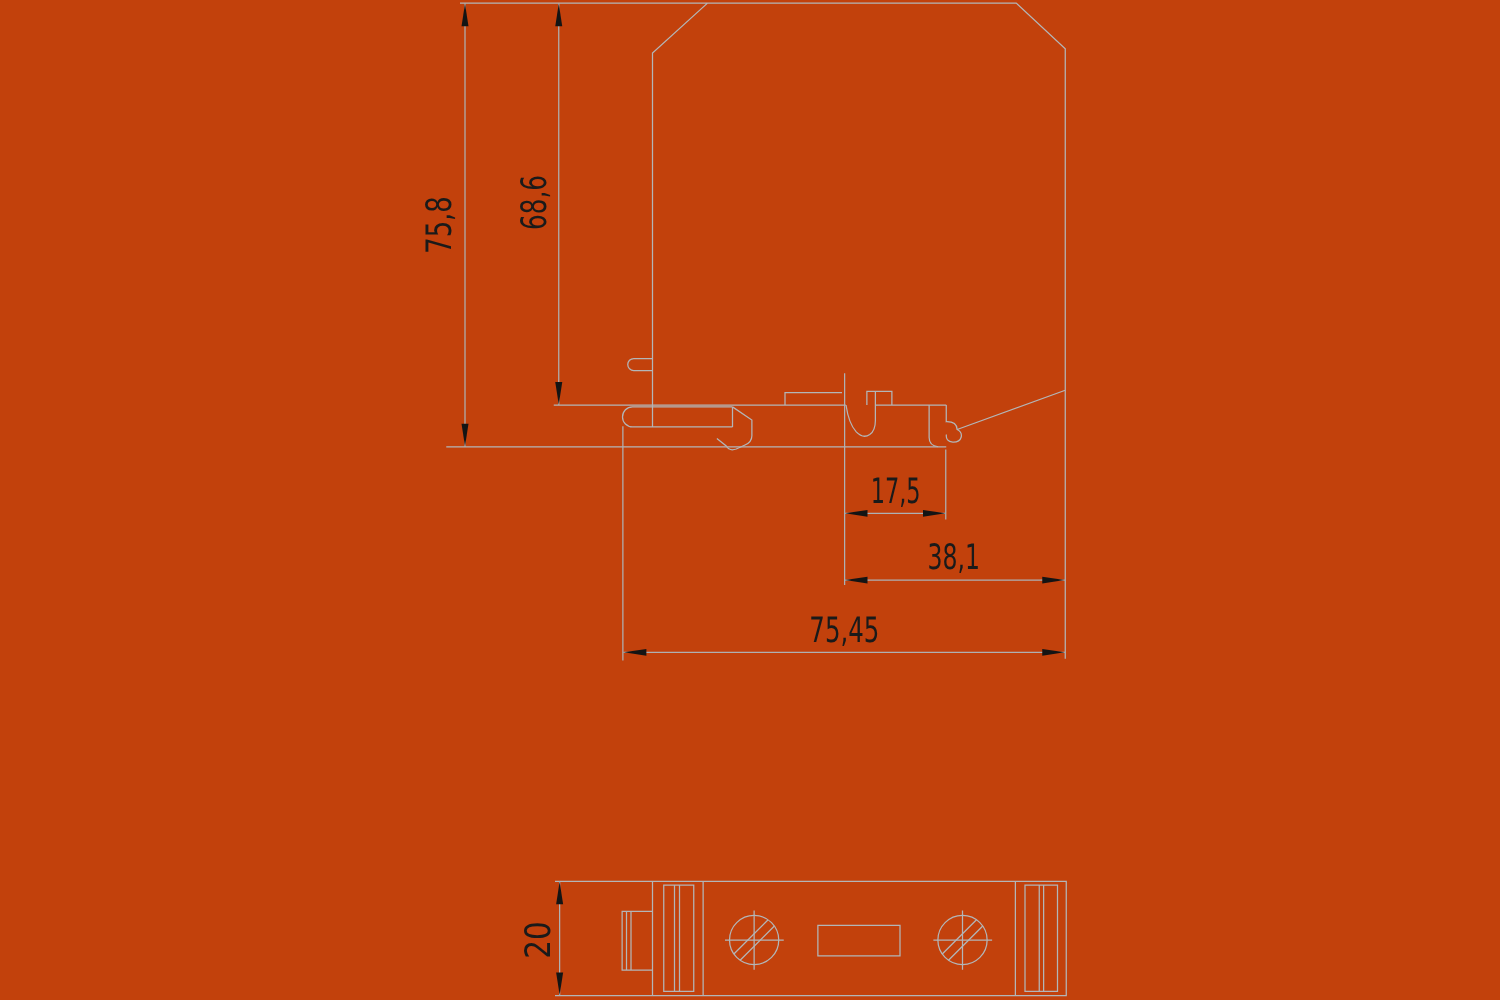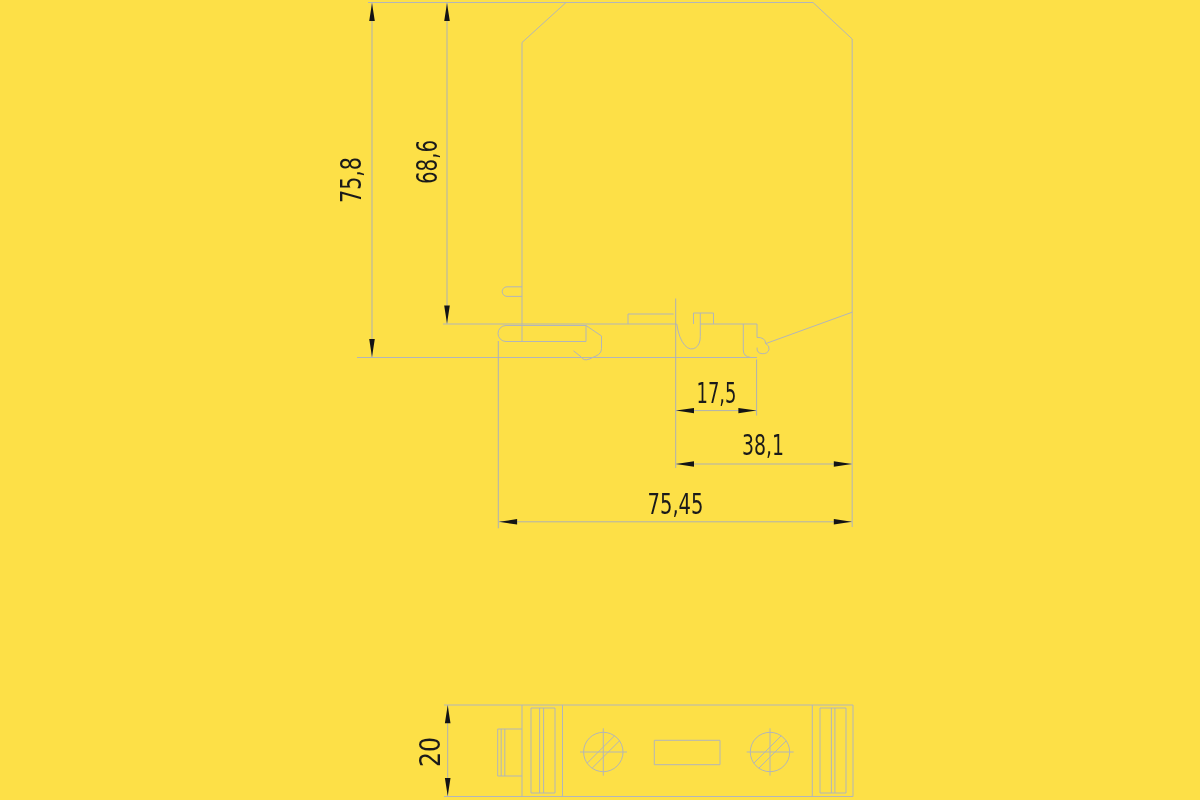--- a/index.html
+++ b/index.html
@@ -1,17 +1,17 @@
 <!DOCTYPE html>
 <html><head>
 <meta charset="utf-8">
 <title>Technical Drawing</title>
 <style>
   html, body { margin: 0; padding: 0; background: #ffffff; }
-  .canvas-wrap { width: 1200px; height: 800px; background: #fde047; }
+  .canvas-wrap { width: 1200px; height: 800px; background: #c2410c; }
   svg { display: block; }
   .geo   { stroke: #b3b6b8; stroke-width: 1; fill: none; }
   .dline { stroke: #aeb1b3; stroke-width: 1; fill: none; }
   .arrow { fill: #141414; stroke: none; }
   text.dim {
     font-family: "DejaVu Sans", "Liberation Sans", sans-serif;
     font-size: 28px;
     fill: #1a1a1a;
   }
 </style>

